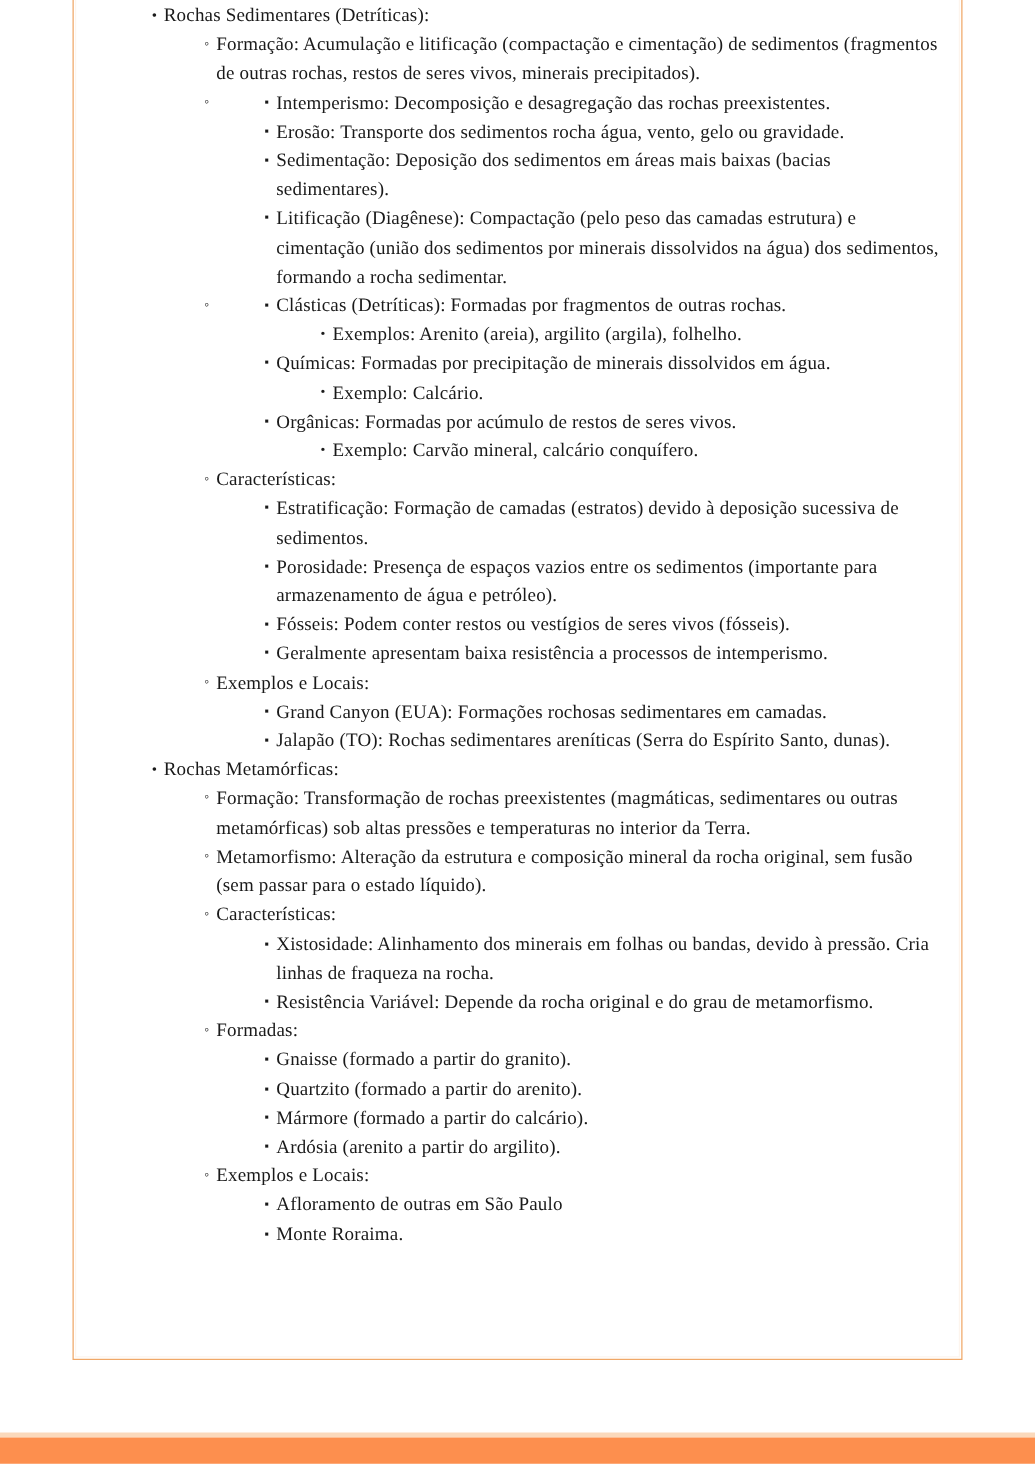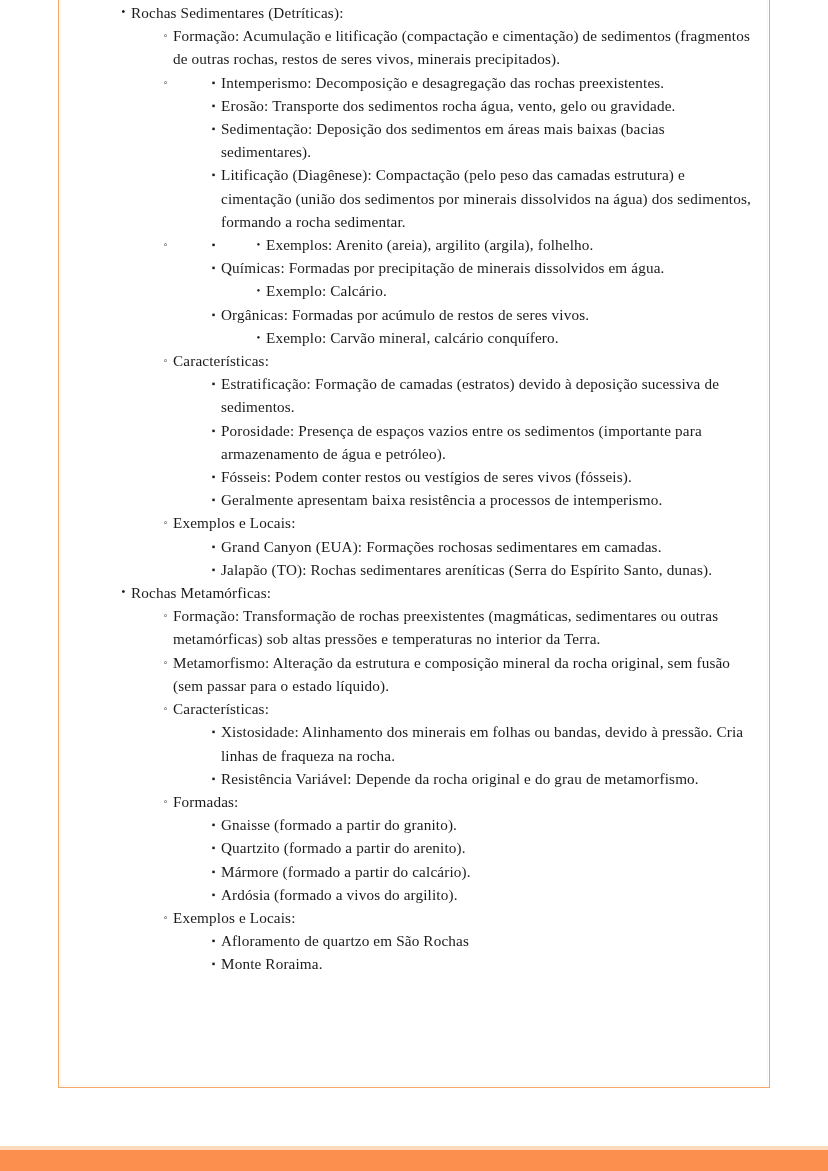--- a/index.html
+++ b/index.html
@@ -143,20 +143,21 @@
                   <span class="bullet">▪</span>
                   <span class="txt">Litificação (Diagênese): Compactação (pelo peso das camadas estrutura) e cimentação (união dos sedimentos por minerais dissolvidos na água) dos sedimentos, formando a rocha sedimentar.</span>
                 </li>
               </ul>
             </li>
             <li>
               <span class="bullet">◦</span>
               <ul class="lvl3">
                 <li>
                   <span class="bullet">▪</span>
+                  <span class="txt">Clásticas (Detríticas): Formadas por fragmentos de outras rochas.</span>
                   <ul class="lvl4">
                     <li>
                       <span class="bullet">•</span>
                       <span class="txt">Exemplos: Arenito (areia), argilito (argila), folhelho.</span>
                     </li>
                   </ul>
                 </li>
                 <li>
                   <span class="bullet">▪</span>
                   <span class="txt">Químicas: Formadas por precipitação de minerais dissolvidos em água.</span>
@@ -254,31 +255,31 @@
                 <li>
                   <span class="bullet">▪</span>
                   <span class="txt">Quartzito (formado a partir do arenito).</span>
                 </li>
                 <li>
                   <span class="bullet">▪</span>
                   <span class="txt">Mármore (formado a partir do calcário).</span>
                 </li>
                 <li>
                   <span class="bullet">▪</span>
-                  <span class="txt">Ardósia (formado a vivos do argilito).</span>
+                  <span class="txt">Ardósia (arenito a partir do argilito).</span>
                 </li>
               </ul>
             </li>
             <li>
               <span class="bullet">◦</span>
               <span class="txt">Exemplos e Locais:</span>
               <ul class="lvl3">
                 <li>
                   <span class="bullet">▪</span>
-                  <span class="txt">Afloramento de quartzo em São Rochas</span>
+                  <span class="txt">Afloramento de outras em São Paulo</span>
                 </li>
                 <li>
                   <span class="bullet">▪</span>
                   <span class="txt">Monte Roraima.</span>
                 </li>
               </ul>
             </li>
           </ul>
         </li>
       </ul>

